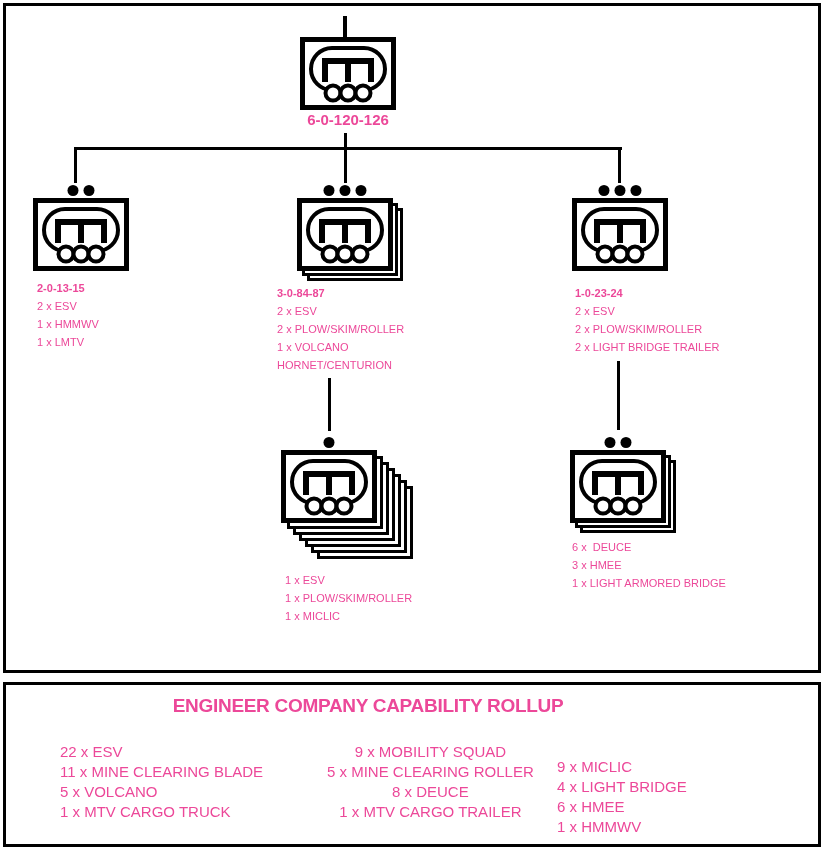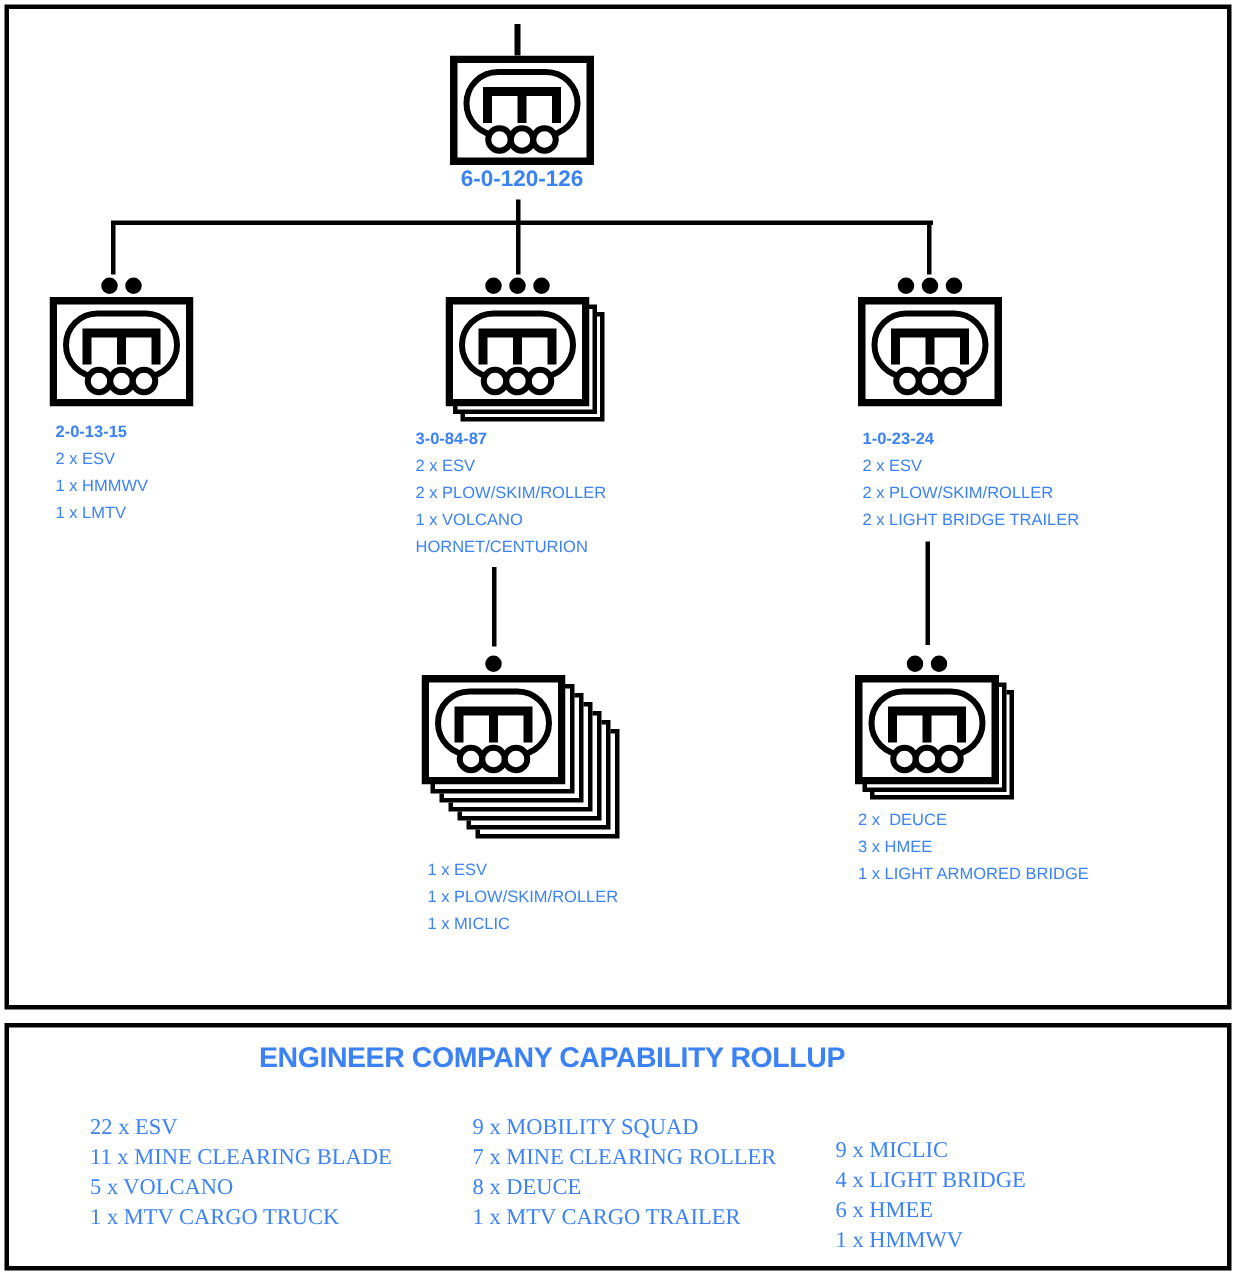--- a/index.html
+++ b/index.html
@@ -1,18 +1,18 @@
 <!DOCTYPE html>
 <html><head>
 <meta charset="utf-8">
 <style>
   html,body{margin:0;padding:0;background:#ffffff;}
   .canvas{
     position:relative;width:827px;height:850px;background:#fff;
-    font-family:"Liberation Sans",sans-serif;color:#3b82f6;overflow:hidden;
+    font-family:"Liberation Sans",sans-serif;color:#ec4899;overflow:hidden;
   }
   .panel{position:absolute;border:3px solid #000;background:#fff;box-sizing:border-box;}
   #diagram-panel{left:3px;top:3px;width:818px;height:670px;}
   #rollup-panel{left:3px;top:682px;width:818px;height:165px;}
   .vline,.hline{position:absolute;background:#000;}
   .unit{position:absolute;width:96px;height:73px;}
   .dots{position:absolute;bottom:100%;left:50%;transform:translateX(-50%);
         display:flex;gap:5px;margin-bottom:2px;}
   .dot{width:11px;height:11px;border-radius:50%;background:#000;}
   .sym{position:absolute;left:0;top:0;width:96px;height:73px;}
@@ -21,23 +21,23 @@
          border:3px solid #000;box-sizing:border-box;}
   .info{position:absolute;font-size:11px;line-height:18px;}
   .info .designator{font-weight:bold;}
   .info .line{white-space:pre;}
   #root-label{position:absolute;left:264px;top:111px;width:168px;text-align:center;
               font-weight:bold;font-size:15px;}
   #rollup-title{position:absolute;left:0;top:695px;width:736px;text-align:center;
                 font-weight:bold;font-size:19px;letter-spacing:-0.3px;}
   .rollup-col{position:absolute;font-size:15px;line-height:20px;top:742px;}
   #rollup-col-1{left:60px;}
-  #rollup-col-2{left:315px;}
+  #rollup-col-2{left:327px;text-align:center;}
   #rollup-col-3{left:557px;margin-top:15px;}
-  .rollup-col .line{white-space:pre;font-family:Liberation Serif, serif;}
+  .rollup-col .line{white-space:pre;}
 </style>
 </head>
 <body>
 
 <div class="canvas">
 
   <div class="panel" id="diagram-panel"></div>
 
   <div class="vline" style="left:343px;top:16px;width:4px;height:21px;"></div>
   <div class="vline" style="left:344px;top:133px;width:3px;height:16px;"></div>
@@ -184,37 +184,37 @@
         <rect x="11" y="11" width="74" height="42" rx="21" fill="#fff" stroke="#000" stroke-width="4"></rect>
         <path d="M25 45 V24 H71 V45 M48 24 V45" fill="none" stroke="#000" stroke-width="6"></path>
         <circle cx="33" cy="56" r="7.5" fill="#fff" stroke="#000" stroke-width="4"></circle>
         <circle cx="48" cy="56" r="7.5" fill="#fff" stroke="#000" stroke-width="4"></circle>
         <circle cx="63" cy="56" r="7.5" fill="#fff" stroke="#000" stroke-width="4"></circle>
       </svg>
     </div>
   </div>
   <div class="info" style="left:572px;top:538px;">
     <div>
-        <div class="line">2 x  DEUCE</div>
+        <div class="line">6 x  DEUCE</div>
         <div class="line">3 x HMEE</div>
         <div class="line">1 x LIGHT ARMORED BRIDGE</div>
       </div>
   </div>
 
   <div class="panel" id="rollup-panel"></div>
   <div id="rollup-title">ENGINEER COMPANY CAPABILITY ROLLUP</div>
   <div class="rollup-col" id="rollup-col-1">
       <div class="line">22 x ESV</div>
       <div class="line">11 x MINE CLEARING BLADE</div>
       <div class="line">5 x VOLCANO</div>
       <div class="line">1 x MTV CARGO TRUCK</div>
     </div>
   <div class="rollup-col" id="rollup-col-2">
       <div class="line">9 x MOBILITY SQUAD</div>
-      <div class="line">7 x MINE CLEARING ROLLER</div>
+      <div class="line">5 x MINE CLEARING ROLLER</div>
       <div class="line">8 x DEUCE</div>
       <div class="line">1 x MTV CARGO TRAILER</div>
     </div>
   <div class="rollup-col" id="rollup-col-3">
       <div class="line">9 x MICLIC</div>
       <div class="line">4 x LIGHT BRIDGE</div>
       <div class="line">6 x HMEE</div>
       <div class="line">1 x HMMWV</div>
     </div>
 

